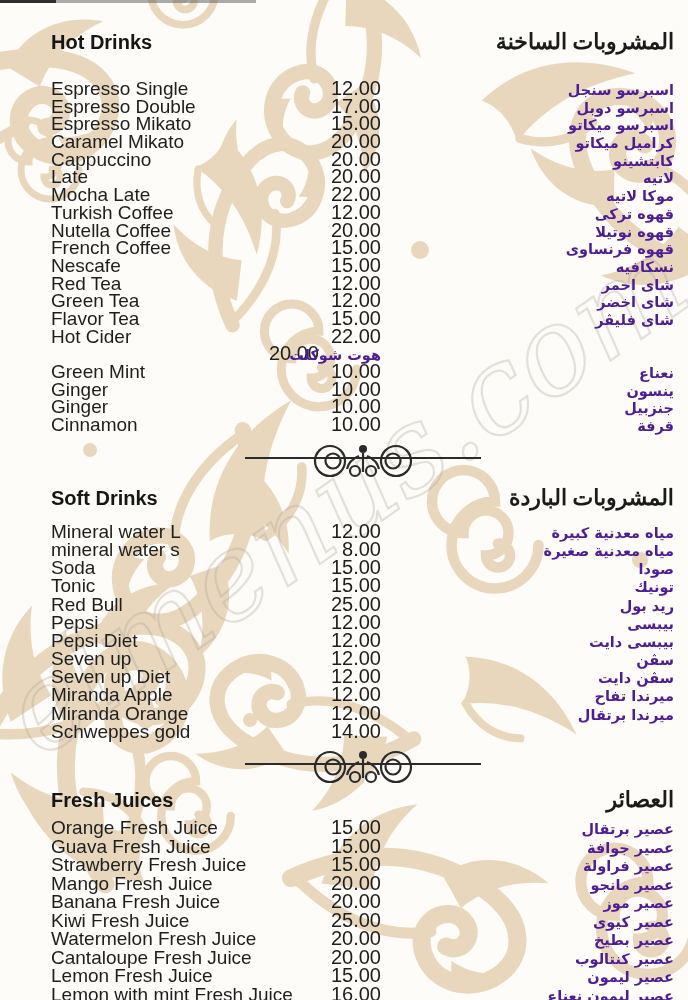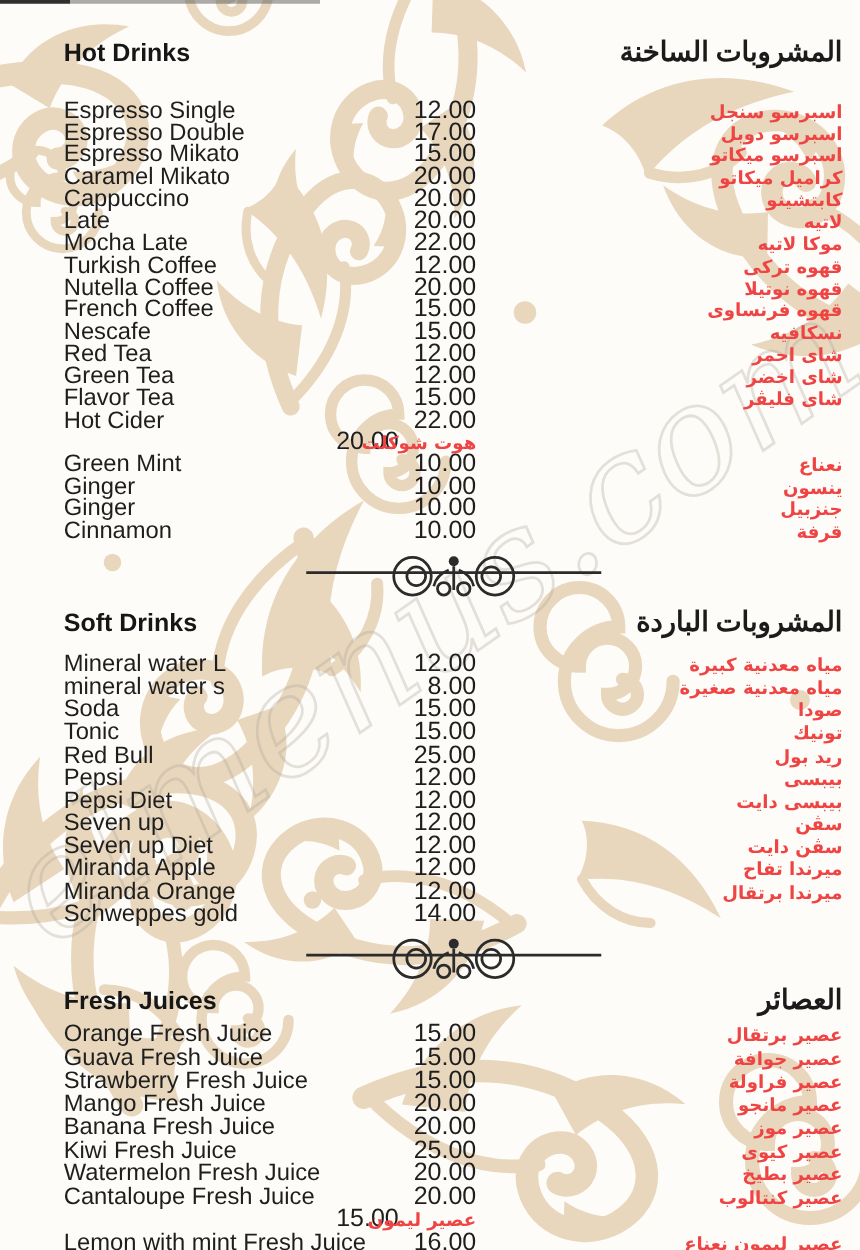--- a/index.html
+++ b/index.html
@@ -18,21 +18,21 @@
     box-sizing:border-box;padding:30px 30px 0 35px;
   }
   .sec-head{display:flex;justify-content:space-between;align-items:baseline;height:24px;line-height:24px}
   .title-en{font-size:20px;font-weight:bold;color:#161616;white-space:nowrap}
   .title-ar{font-size:22px;font-weight:bold;color:#1b1b1b;direction:rtl;white-space:nowrap;
             font-family:Liberation Serif, serif}
   .rows{display:block}
   .row{display:grid;grid-template-columns:268px 62px 1fr;align-items:baseline}
   .row .en{font-size:19px;color:#1e1e1e;white-space:nowrap}
   .row .price{font-size:20px;color:#1e1e1e;text-align:right;white-space:nowrap}
-  .row .ar{font-size:14.5px;font-weight:bold;color:#ef4444;text-align:right;direction:rtl;white-space:nowrap;
+  .row .ar{font-size:14.5px;font-weight:bold;color:#4c1d95;text-align:right;direction:rtl;white-space:nowrap;
            font-family:"DejaVu Sans","Liberation Sans",sans-serif}
   .s1 .rows{margin-top:26px;line-height:17.7px}
   .s1 .row{height:17.7px}
   .s2 .rows{margin-top:12px;line-height:18.2px}
   .s2 .row{height:18.2px}
   .s3 .rows{margin-top:6px;line-height:18.5px}
   .s3 .row{height:18.5px}
   .divider{height:44px;margin:8px 0 2px 0;text-align:center}
   .divider svg{display:inline-block;vertical-align:top}
   .s2-head{margin-top:-2px}
@@ -375,20 +375,21 @@
     <span class="ar">عصير بطيخ</span>
   </div>
 
   <div class="row">
     <span class="en">Cantaloupe Fresh Juice</span>
     <span class="price">20.00</span>
     <span class="ar">عصير كنتالوب</span>
   </div>
 
   <div class="row">
+    <span class="en">Lemon Fresh Juice</span>
     <span class="price">15.00</span>
     <span class="ar">عصير ليمون</span>
   </div>
 
   <div class="row">
     <span class="en">Lemon with mint Fresh Juice</span>
     <span class="price">16.00</span>
     <span class="ar">عصير ليمون نعناع</span>
   </div>
 </div>

